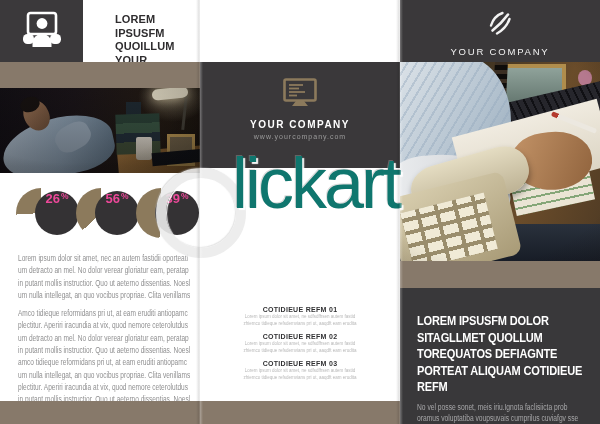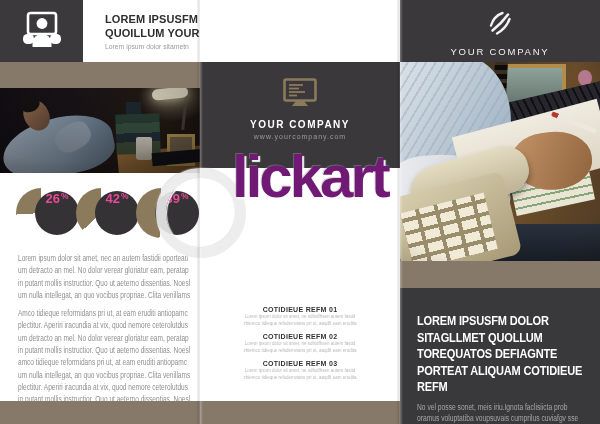--- a/index.html
+++ b/index.html
@@ -8,21 +8,21 @@
   .abs{position:absolute;}
 
   
   .panel{position:absolute;top:0;height:424px;width:200px;background:#fff;}
   #left-panel{left:0;} #mid-panel{left:200px;} #right-panel{left:400px;}
 
   
   .lp-iconbox{left:0;top:0;width:83px;height:62px;background:#3b393b;
               display:flex;align-items:center;justify-content:center;}
   .lp-head-text{left:83px;top:0;width:117px;height:62px;background:#fff;
-                padding:13px 0 0 22px;box-sizing:border-box;}
+                padding:13px 0 0 32px;box-sizing:border-box;}
   .lp-title{font-size:11px;font-weight:700;color:#2f2d2f;line-height:13.5px;letter-spacing:.1px;}
   .lp-subtitle{font-size:6.8px;color:#9b9b9b;margin-top:3px;}
   .band{background:#87796a;}
   .lp-band-top{left:0;top:62px;width:200px;height:26px;}
   .band-bottom{top:401px;width:200px;height:23px;left:0;}
 
   
   .lp-photo{left:0;top:88px;width:200px;height:85px;overflow:hidden;
     background:linear-gradient(100deg,#120f14,#1a1418 35%,#241b13 75%,#1c150e);}
   .lp-photo .shape{position:absolute;}
@@ -127,22 +127,22 @@
 
   
   .fold{top:0;height:424px;width:7px;z-index:6;pointer-events:none;
     background:linear-gradient(90deg,transparent,rgba(0,0,0,.12) 45%,rgba(255,255,255,.28) 60%,transparent);}
   #fold-1{left:196px;} #fold-2{left:396px;}
   .watermark{left:128px;top:158px;width:330px;height:104px;z-index:5;pointer-events:none;}
   .wm-ring{position:absolute;left:28px;top:10px;width:70px;height:70px;border-radius:50%;
     border:10px solid rgba(235,235,235,.9);
     box-shadow:1px 1px 1px #fff,-1px -1px 1px rgba(170,170,170,.35),
                inset 1px 1px 1px #fff,inset -1px -1px 1px rgba(170,170,170,.3);}
-  .wm-word{position:absolute;left:104px;top:-16px;font-size:60px;font-weight:700;
-    letter-spacing:-3px;color:#701a75;
+  .wm-word{position:absolute;left:104px;top:-16px;font-size:72px;font-weight:400;
+    letter-spacing:-3px;color:#0f766e;
     text-shadow:-1px -1px 0 rgba(165,165,165,.4),2px 2px 1px rgba(255,255,255,.95);}
 </style>
 </head>
 <body>
 
 <div id="page">
 
   <div class="panel" id="left-panel">
     <div class="abs lp-iconbox">
       <span>
@@ -183,21 +183,21 @@
       <div class="stat">
         <div class="ring" style="background: conic-gradient(rgb(140, 122, 92) 26%, transparent 26%, transparent 100%);"></div>
         <div class="disc">
           <span>26</span>
             <span class="unit">%</span>
         </div>
       </div>
       <div class="stat">
         <div class="ring" style="background: conic-gradient(rgb(140, 122, 92) 37%, transparent 37%, transparent 100%);"></div>
         <div class="disc">
-          <span>42</span>
+          <span>56</span>
             <span class="unit">%</span>
         </div>
       </div>
       <div class="stat">
         <div class="ring" style="background: conic-gradient(rgb(140, 122, 92) 49%, transparent 49%, transparent 100%);"></div>
         <div class="disc">
           <span>39</span>
             <span class="unit">%</span>
         </div>
       </div>

